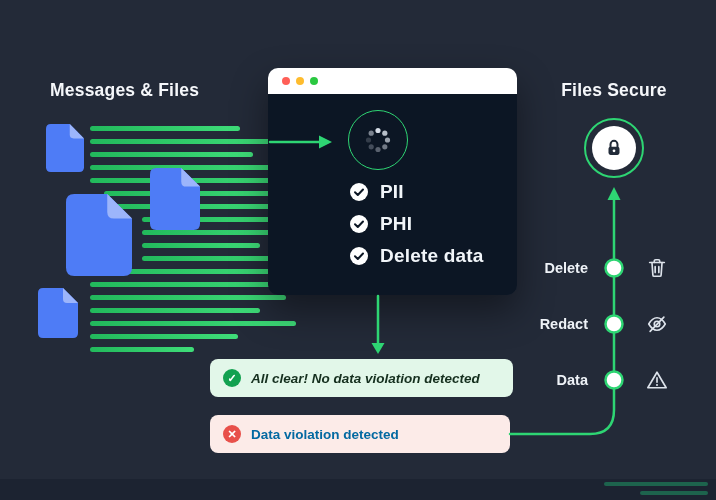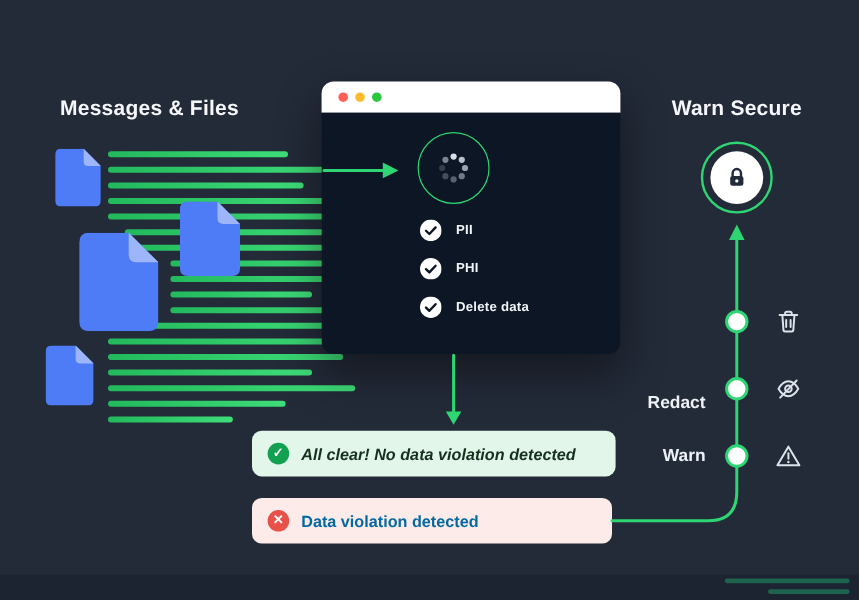--- a/index.html
+++ b/index.html
@@ -23,21 +23,21 @@
     box-shadow:0 16px 36px rgba(0,0,0,.42); z-index:4;}
   .window-titlebar{height:26px; background:#ffffff; border-radius:10px 10px 0 0;
     display:flex; align-items:center; padding-left:14px; gap:6px;}
   .dot{width:8px; height:8px; border-radius:50%; display:inline-block;}
   .window-body{position:relative; height:201px; background:var(--window-body); border-radius:0 0 10px 10px;}
   .scan-circle{position:absolute; left:80px; top:16px; width:60px; height:60px;
     border:1.5px solid var(--accent); border-radius:50%;
     display:flex; align-items:center; justify-content:center; box-sizing:border-box;}
   .detect-list{position:absolute; left:82px; top:82px;}
   .detect-row{display:flex; align-items:center; gap:12px; height:32px;}
-  .detect-label{color:#f1f5f9; font-size:11px; font-weight:600; letter-spacing:.2px;}
+  .detect-label{color:#f1f5f9; font-size:19px; font-weight:600; letter-spacing:.2px;}
 
   .overlay{position:absolute; left:0; top:0; z-index:5; pointer-events:none;}
   .acc-stroke{stroke:var(--accent);}
   .acc-fill{fill:var(--accent);}
 
   .banner{position:absolute; display:flex; align-items:center; gap:10px; padding:0 13px;
     border-radius:8px; z-index:4; box-sizing:border-box;}
   .banner-clear{left:210px; top:359px; width:303px; height:38px; background:var(--banner-green);}
   .banner-violation{left:210px; top:415px; width:300px; height:38px; background:var(--banner-red);}
   .banner-icon{width:18px; height:18px; border-radius:50%; color:#fff; font-size:11px; font-weight:700;
@@ -60,21 +60,21 @@
 </head>
 <body>
 
 <div class="stage" style="--bg: #232a38; --accent: #2ed573; --file-blue: #4e7cf6; --file-fold: #9cb5fb; --window-body: #0c1624; --success: #12a150; --error: #e8504a; --banner-green: #e2f7e9; --banner-red: #fcebe8;">
 
   <div class="bottom-band"></div>
   <div class="bline" style="left:604px; top:482px; width:104px;"></div>
   <div class="bline" style="left:640px; top:491px; width:68px;"></div>
 
   <div class="panel-title" style="left:50px; top:80px;">Messages &amp; Files</div>
-  <div class="panel-title" style="left:539px; top:80px; width:150px; text-align:center;">Warn Secure</div>
+  <div class="panel-title" style="left:539px; top:80px; width:150px; text-align:center;">Files Secure</div>
 
   <div id="lines-layer" class="layer">
       <div class="mline" style="left: 90px; top: 126px; width: 150px;"></div>
       <div class="mline" style="left: 90px; top: 139px; width: 190px;"></div>
       <div class="mline" style="left: 90px; top: 152px; width: 163px;"></div>
       <div class="mline" style="left: 90px; top: 165px; width: 205px;"></div>
       <div class="mline" style="left: 90px; top: 178px; width: 218px;"></div>
       <div class="mline" style="left: 104px; top: 191px; width: 196px;"></div>
       <div class="mline" style="left: 104px; top: 204px; width: 182px;"></div>
       <div class="mline" style="left: 142px; top: 217px; width: 150px;"></div>
@@ -183,22 +183,23 @@
   <div class="lock-ring">
     <div class="lock-circle">
       <svg width="22" height="22" viewBox="0 0 24 24">
         <path d="M8.2 10.5V8a3.8 3.8 0 0 1 7.6 0v2.5" stroke="#222b39" stroke-width="2.2" fill="none" stroke-linecap="round"></path>
         <rect x="6" y="10.5" width="12" height="9" rx="2.2" fill="#222b39"></rect>
         <circle cx="12" cy="15" r="1.5" fill="#ffffff"></circle>
       </svg>
     </div>
   </div>
 
-  <div class="action-label" style="top:315px;margin-top:12px;">Redact</div>
-  <div class="action-label" style="top:371px;">Warn</div>
+  <div class="action-label" style="top:259px;">Delete</div>
+  <div class="action-label" style="top:315px;">Redact</div>
+  <div class="action-label" style="top:371px;">Data</div>
 
   <div class="action-icon" style="top:257px;">
     <svg width="22" height="22" viewBox="0 0 24 24">
       <g class="icon-stroke">
         <path d="M4 6h16"></path>
         <path d="M9 6V4.5A1.5 1.5 0 0 1 10.5 3h3A1.5 1.5 0 0 1 15 4.5V6"></path>
         <path d="M6.5 6l1 13.5A1.5 1.5 0 0 0 9 21h6a1.5 1.5 0 0 0 1.5-1.5L17.5 6"></path>
         <path d="M10 10.5v6.5M14 10.5v6.5"></path>
       </g>
     </svg>

